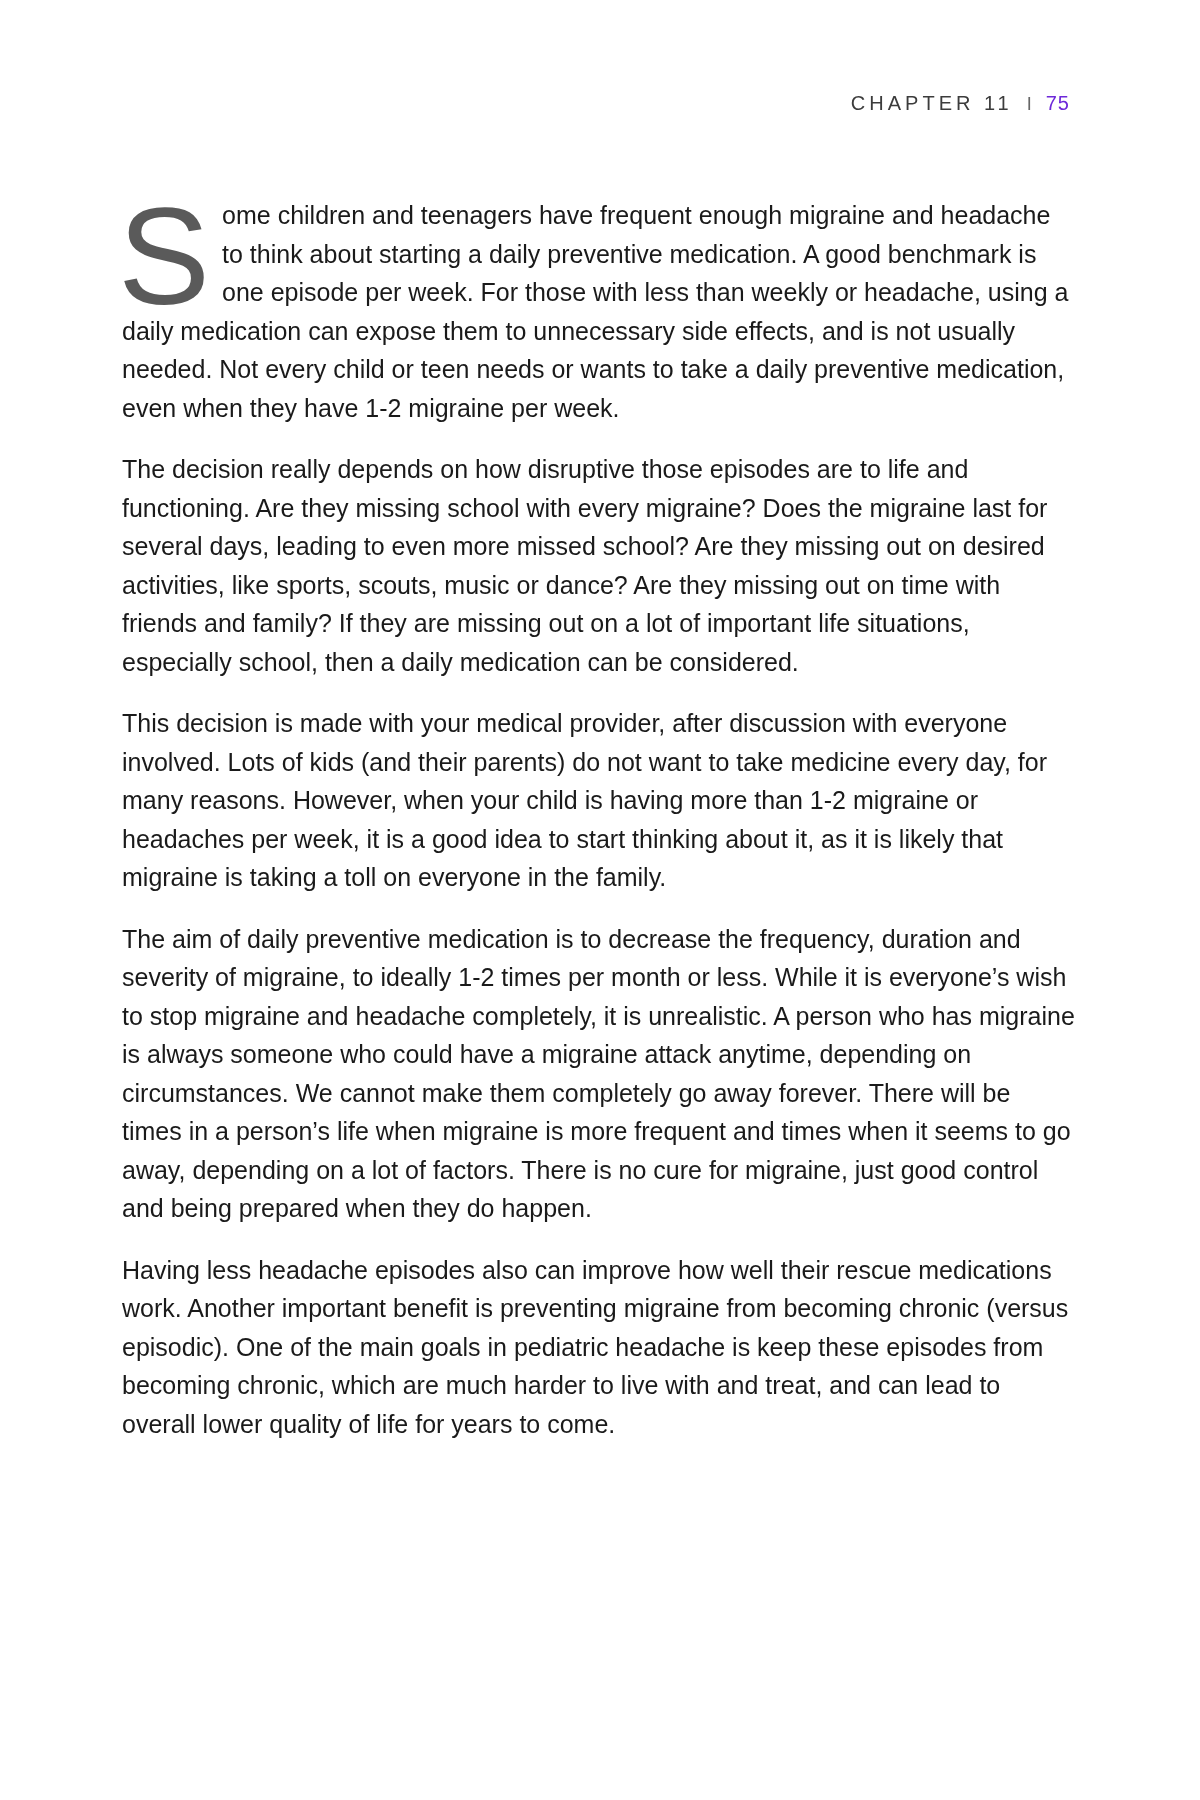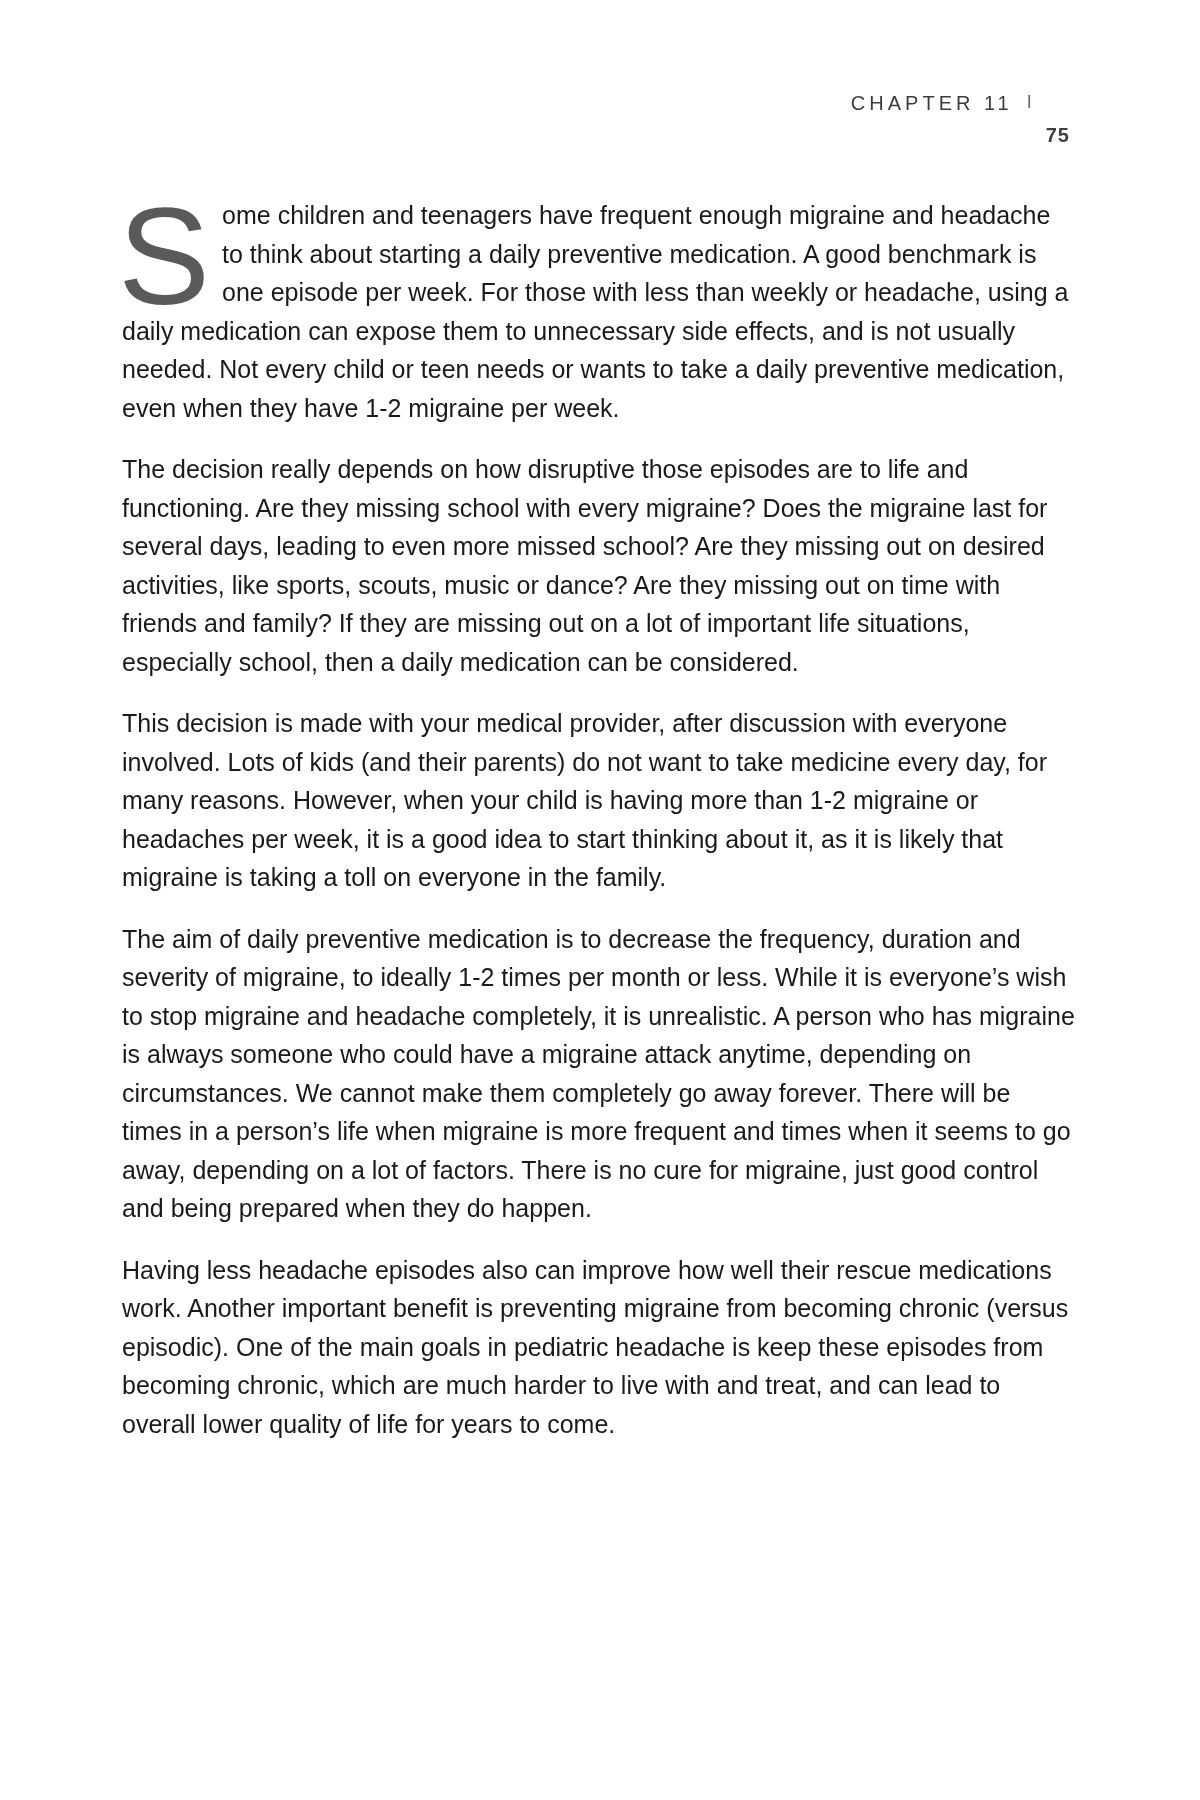--- a/index.html
+++ b/index.html
@@ -1,24 +1,24 @@
 <!DOCTYPE html>
 <html><head>
 <meta charset="utf-8">
 <style>
   html, body { margin: 0; padding: 0; background: #ffffff; }
   body { width: 1200px; height: 1800px; position: relative; overflow: hidden; }
   .header {
     position: absolute; top: 92px; right: 130px;
     font-family: "Liberation Sans", sans-serif;
     font-size: 20px; letter-spacing: 4px; color: #3c3c3c;
-    display: flex; align-items: flex-start;
+    display: flex; align-items: flex-end;
   }
   .header .sep { margin: 0 14px; color: #666; font-size: 18px; letter-spacing: 0; }
-  .header .page { font-weight: bold; letter-spacing: 1px; color: #404040; margin-top: 32px; }
+  .header .page { font-weight: normal; letter-spacing: 1px; color: #6d28d9; }
   .content {
     position: absolute; top: 196px; left: 122px; width: 955px;
     font-family: "Liberation Sans", sans-serif;
     font-size: 25px; line-height: 38.5px; color: #1a1a1a;
   }
   .content p { margin: 0 0 23px 0; }
   .dropcap {
     float: left; font-size: 138px; line-height: 105px; color: #5a5a5a;
     margin: 8px 12px 0 -4px; font-family: "Liberation Sans", sans-serif;
   }

